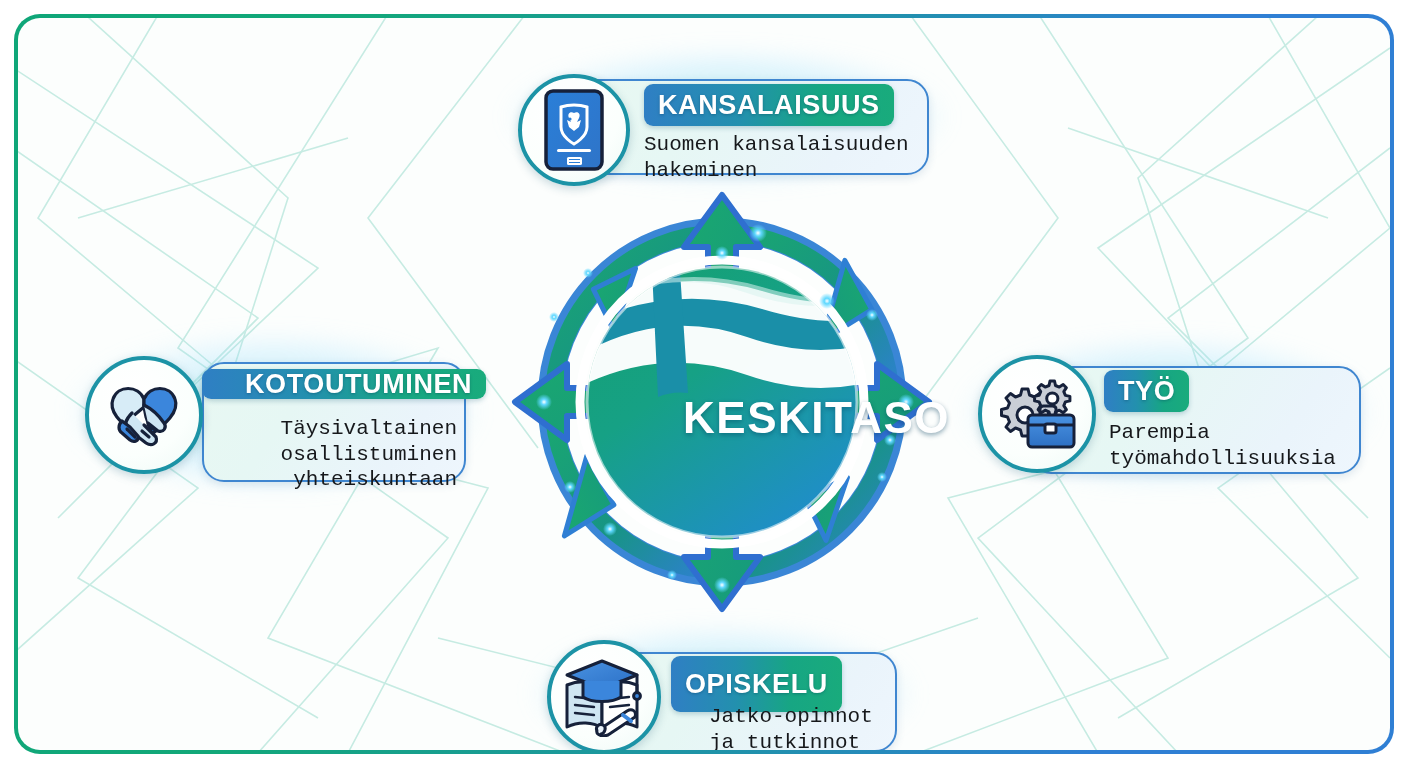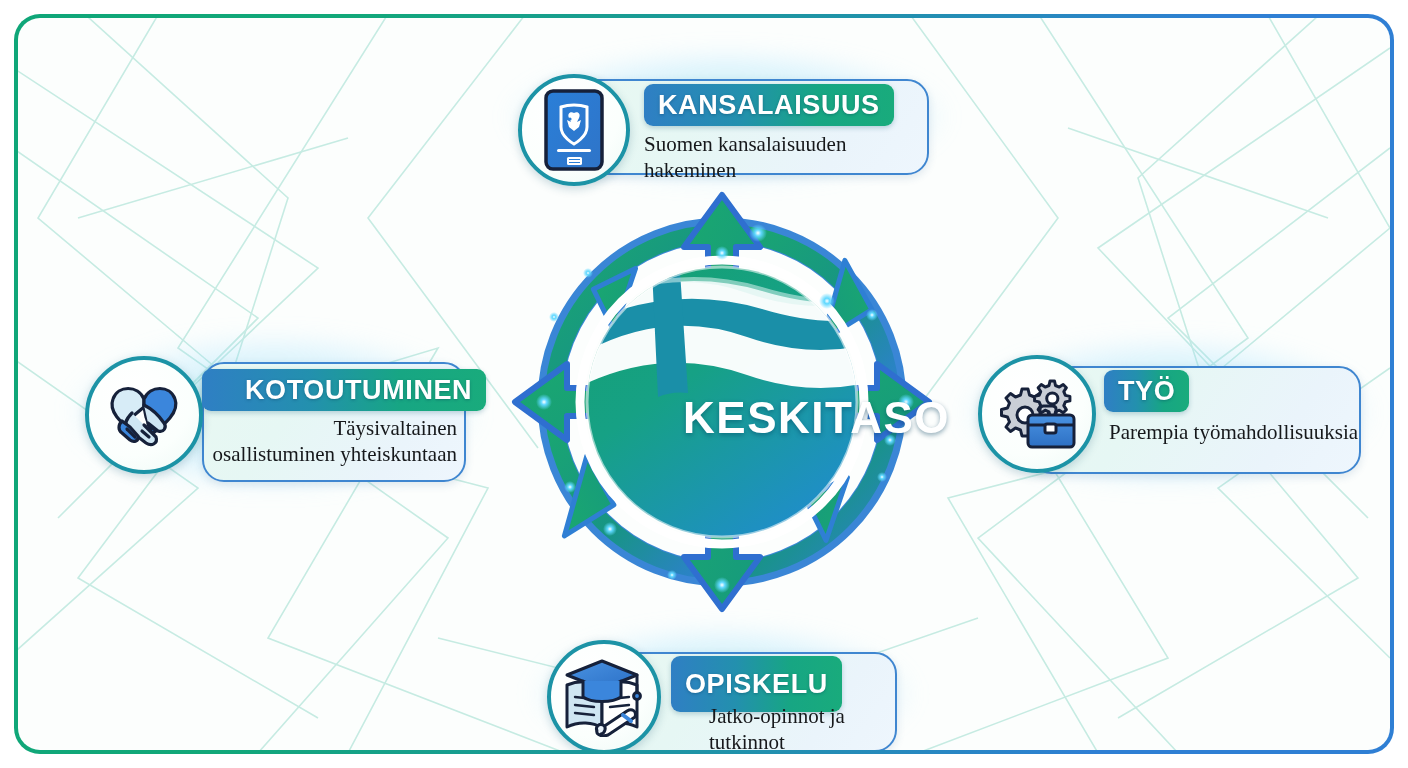--- a/index.html
+++ b/index.html
@@ -83,37 +83,37 @@
   }
   .title-pill span{
     font-family:"Liberation Sans Narrow","Liberation Sans",sans-serif;
     font-weight:700;color:#ffffff;letter-spacing:.6px;
     font-size:27px;line-height:1;
     text-shadow:0 1px 3px rgba(0,50,80,.35);
     white-space:nowrap;
   }
   .card-sub{
     position:absolute;z-index:5;
-    font-family:Liberation Serif, serif;
+    font-family:Liberation Mono, monospace;
     font-size:21px;color:#16181b;line-height:1.22;
   }
 
   
   #card-kansalaisuus{left:500px;top:42px;width:418px;height:114px;}
   #card-kansalaisuus .card-glow{left:-14px;top:-14px;width:446px;height:142px;}
   #card-kansalaisuus .card-body{left:56px;top:10px;width:355px;height:96px;}
   #card-kansalaisuus .icon-circle{left:0px;top:14px;width:112px;height:112px;}
   #card-kansalaisuus .title-pill{left:126px;top:24px;height:42px;justify-content:flex-end;}
   #card-kansalaisuus .card-sub{left:126px;top:72px;}
 
   #card-kotoutuminen{left:62px;top:326px;width:388px;height:136px;}
   #card-kotoutuminen .card-glow{left:-14px;top:-14px;width:416px;height:164px;}
   #card-kotoutuminen .card-body{left:122px;top:10px;width:264px;height:120px;}
   #card-kotoutuminen .icon-circle{left:5px;top:12px;width:118px;height:118px;}
-  #card-kotoutuminen .title-pill{left:122px;top:25px;height:42px;padding-left:43px;}
+  #card-kotoutuminen .title-pill{left:122px;top:25px;height:30px;padding-left:43px;}
   #card-kotoutuminen .card-sub{left:127px;top:72px;width:250px;text-align:right;}
 
   #card-tyo{left:955px;top:330px;width:390px;height:128px;align-items:center;}
   #card-tyo .card-glow{left:-14px;top:-14px;width:418px;height:156px;}
   #card-tyo .card-body{left:56px;top:8px;width:332px;height:108px;}
   #card-tyo .icon-circle{left:5px;top:7px;width:118px;height:118px;}
   #card-tyo .title-pill{left:131px;top:22px;height:42px;}
   #card-tyo .card-sub{left:136px;top:72px;}
 
   #card-opiskelu{left:525px;top:618px;width:360px;height:116px;}

